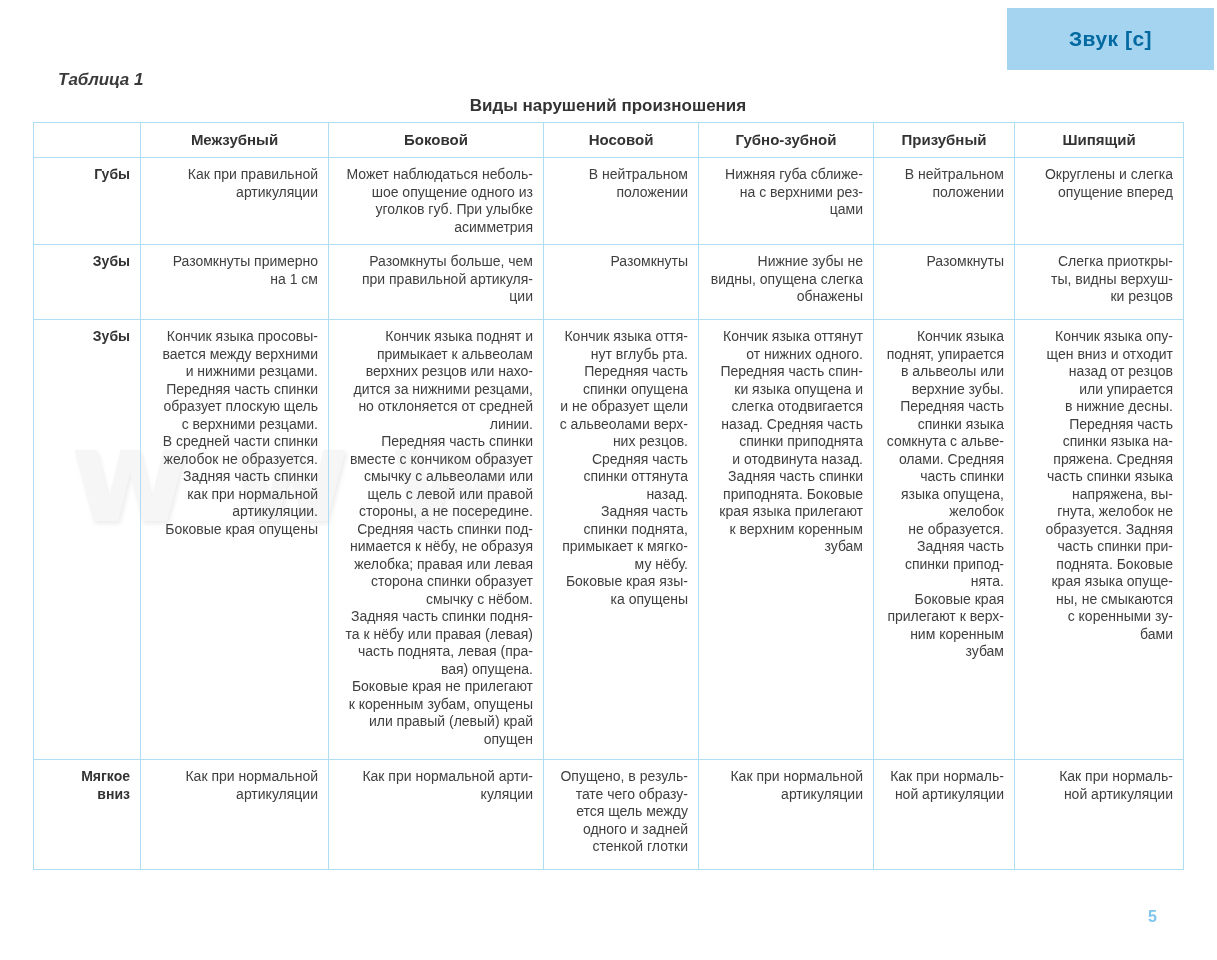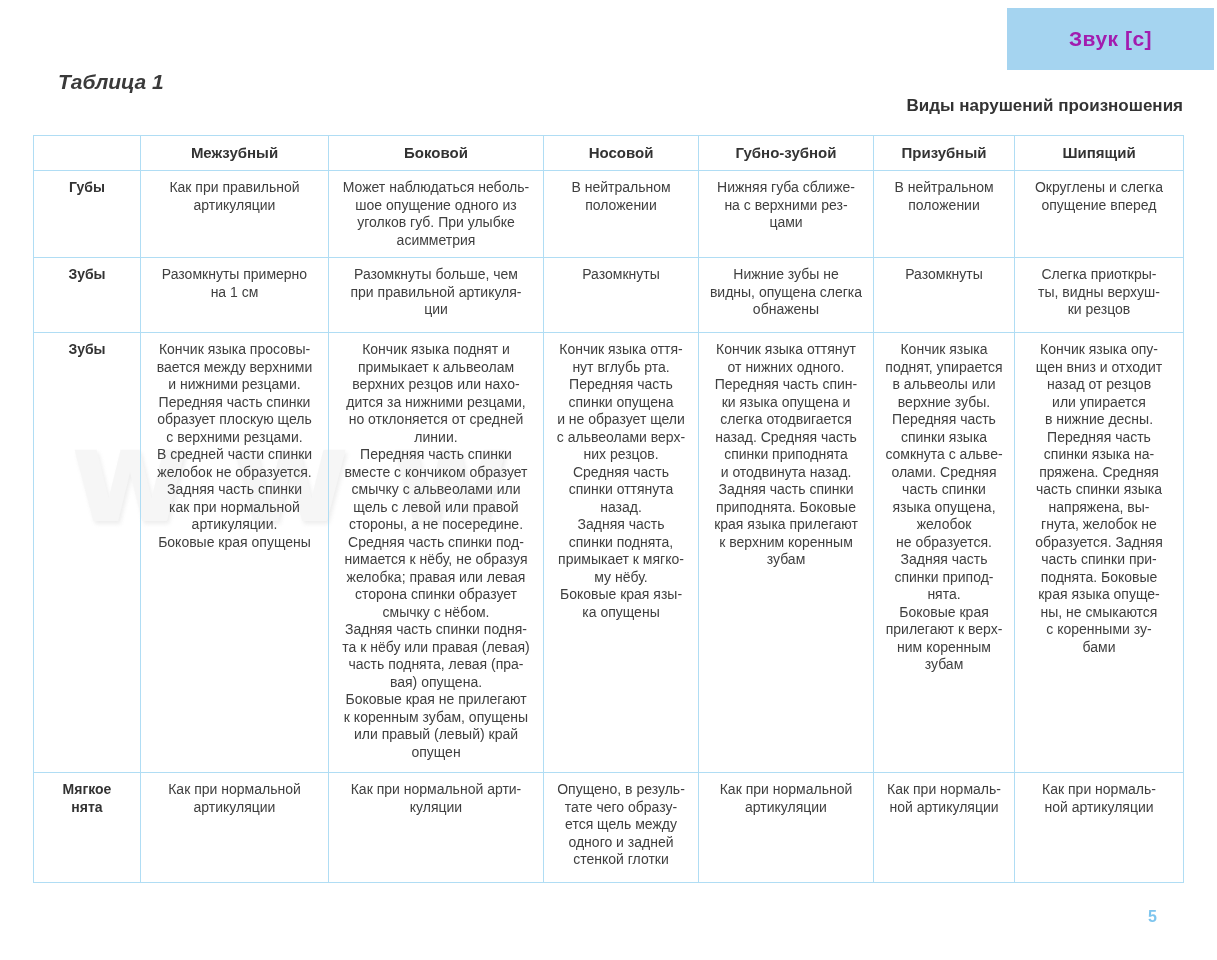--- a/index.html
+++ b/index.html
@@ -7,40 +7,40 @@
     width:1217px;height:960px;
     background:#ffffff;
     font-family:"Liberation Sans","DejaVu Sans",sans-serif;
     color:#3f3f3f;
     position:relative;
     overflow:hidden;
   }
   .page{position:absolute;inset:0;}
   .sound-badge{
     position:absolute;top:8px;right:3px;width:207px;height:62px;
-    background:#a5d4f0;color:#a21caf;
+    background:#a5d4f0;color:#0369a1;
     display:flex;align-items:center;justify-content:center;
     font-size:21px;font-weight:bold;letter-spacing:.5px;
   }
   .table-label{
     position:absolute;left:58px;top:70px;
-    font-size:21px;font-weight:bold;font-style:italic;color:#3a3a3a;
+    font-size:17px;font-weight:bold;font-style:italic;color:#3a3a3a;
   }
   .page-title{
     position:absolute;left:33px;top:96px;width:1150px;
-    text-align:right;font-size:17px;font-weight:bold;color:#333333;
-  }
-  .table-wrap{position:absolute;left:33px;top:135px;width:1150px;}
+    text-align:center;font-size:17px;font-weight:bold;color:#333333;
+  }
+  .table-wrap{position:absolute;left:33px;top:122px;width:1150px;}
   table{
     border-collapse:collapse;table-layout:fixed;width:1150px;
     font-size:14px;line-height:17.5px;
   }
   th,td{
     border:1px solid #b0ddf4;
-    vertical-align:top;text-align:center;
+    vertical-align:top;text-align:right;
     padding:8px 10px;
     white-space:pre-line;
     color:#3f3f3f;
   }
   thead th{
     text-align:center;vertical-align:middle;
     font-weight:bold;font-size:15px;color:#333333;
     padding:6px 4px;height:22px;white-space:normal;
   }
   tbody th{font-weight:bold;color:#333333;}
@@ -230,21 +230,21 @@
 образуется. Задняя
 часть спинки при-
 поднята. Боковые
 края языка опуще-
 ны, не смыкаются
 с коренными зу-
 бами</td>
         </tr>
         <tr class="r-nebo">
           <th>Мягкое
-нята</th>
+вниз</th>
           <td>Как при нормальной
 артикуляции</td>
           <td>Как при нормальной арти-
 куляции</td>
           <td>Опущено, в резуль-
 тате чего образу-
 ется щель между
 одного и задней
 стенкой глотки</td>
           <td>Как при нормальной

